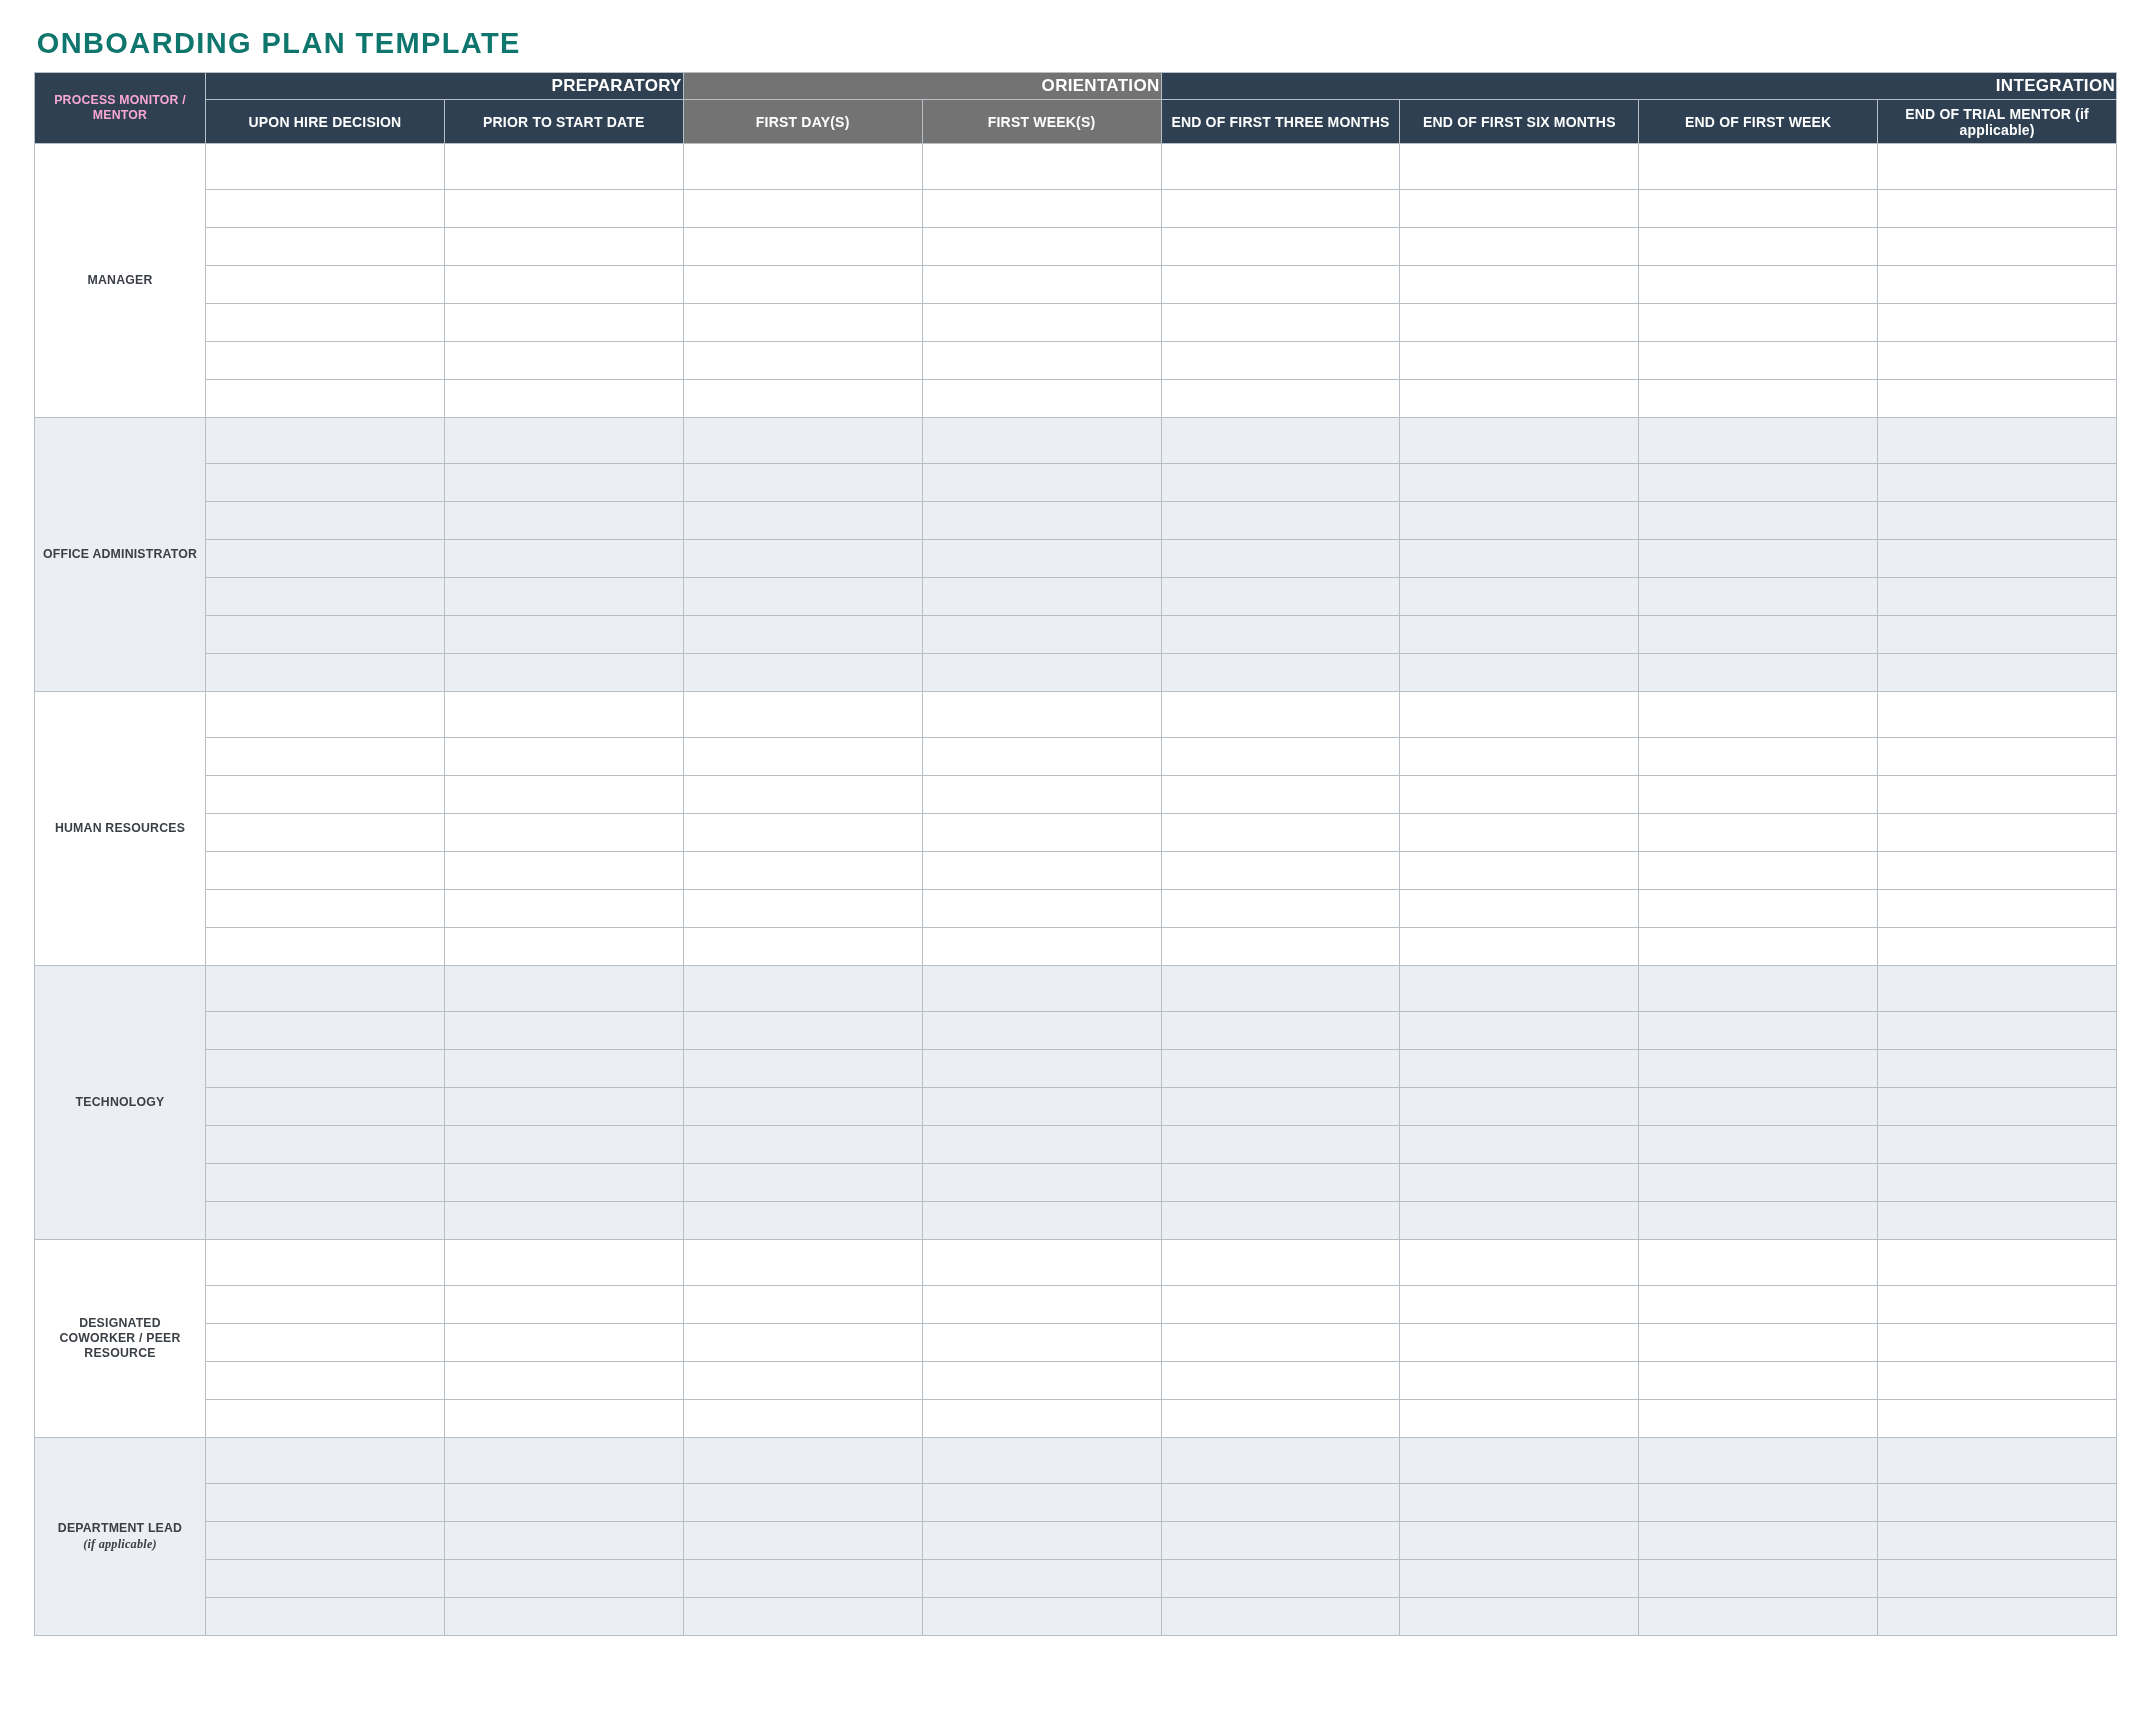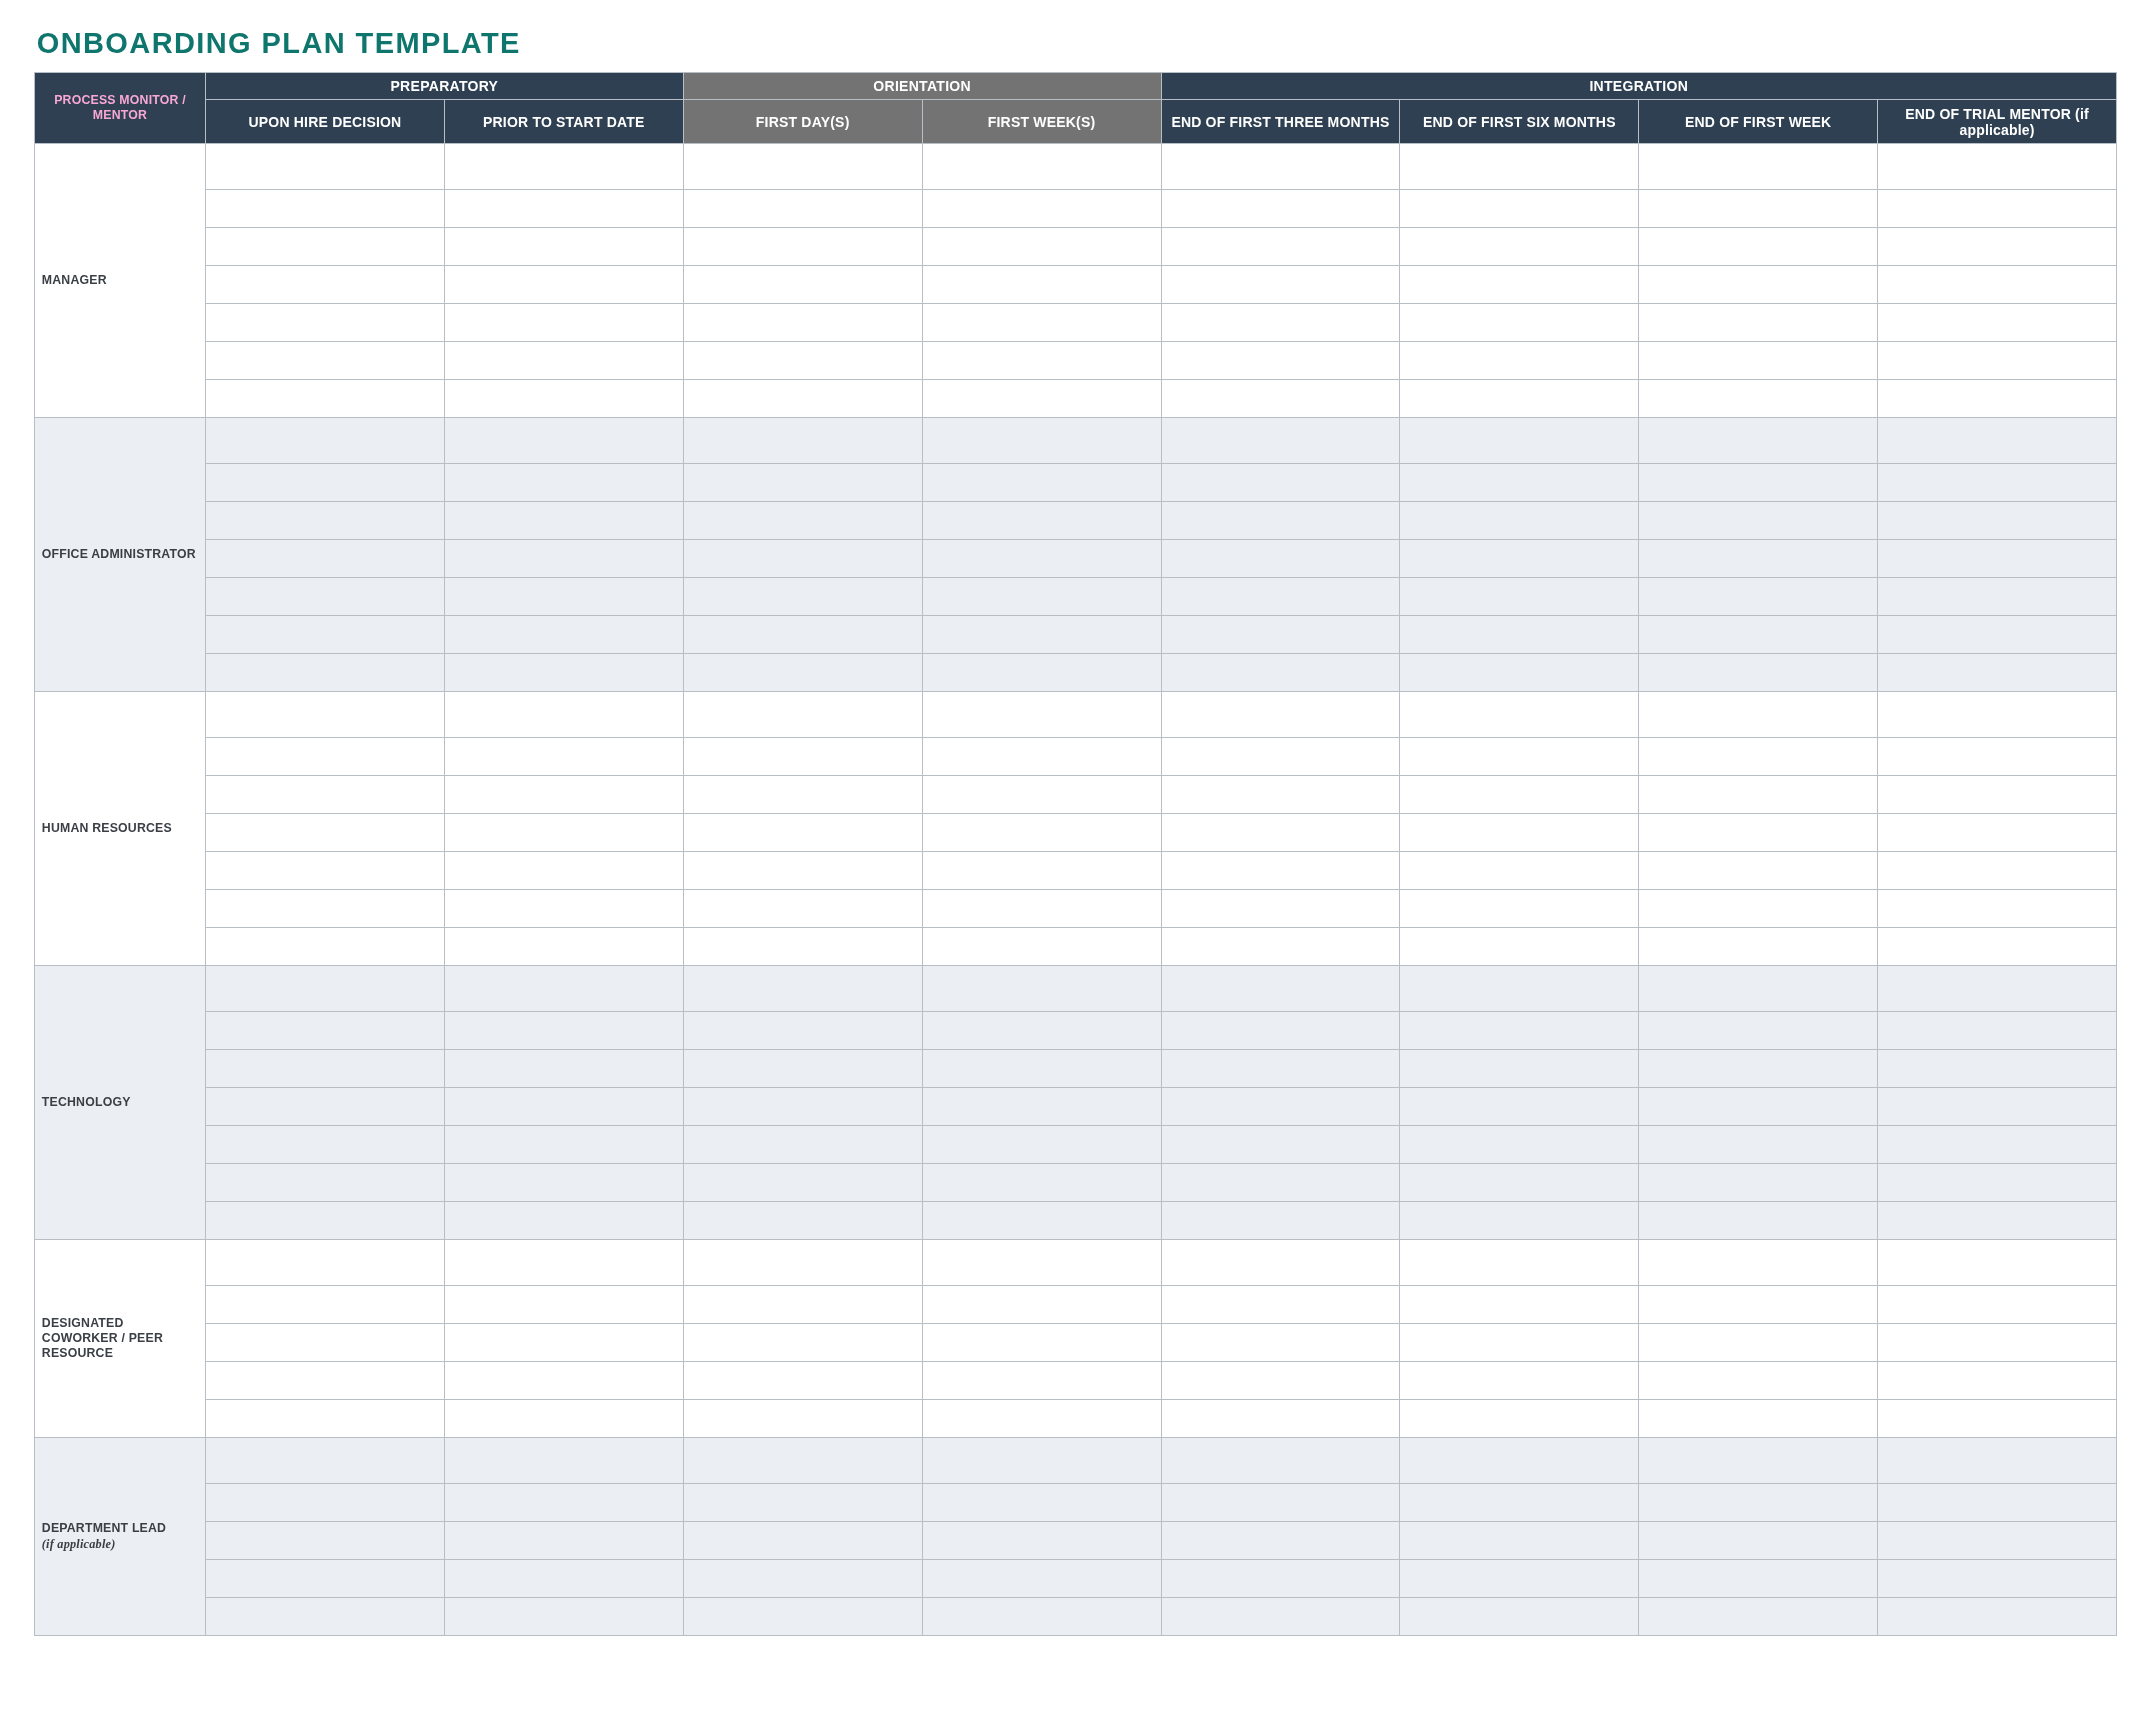--- a/index.html
+++ b/index.html
@@ -26,23 +26,23 @@
     table-layout: fixed;
     border: 1.4px solid #9aa3ad;
   }
   table.grid td, table.grid th {
     border: 0.7px solid #b7bec6;
   }
   
   .hdr-group {
     height: 27px;
     color: #ffffff;
-    font-size: 14px;
+    font-size: 17px;
     font-weight: 700;
-    text-align: center;
+    text-align: right;
     letter-spacing: 0.3px;
   }
   .hdr-sub {
     height: 44px;
     color: #ffffff;
     font-size: 14px;
     font-weight: 700;
     text-align: center;
     letter-spacing: 0.2px;
     padding: 0 5.5px;
@@ -55,20 +55,21 @@
     text-align: center;
     line-height: 1.25;
     padding: 4.1px 5.5px;
     letter-spacing: 0.2px;
   }
   .bg-navy  { background: #2e4052; }
   .bg-grey  { background: #737373; }
   .rowlabel {
     font-size: 12.3px;
     font-weight: 700;
+    text-align: center;
     color: #3a3f45;
     line-height: 1.25;
     padding: 0 6.8px;
     letter-spacing: 0.2px;
   }
   .italic { font-style: italic; font-family: Liberation Serif, serif; }
   .data-cell {
     height: 38px;
   }
   .tall-gap {

